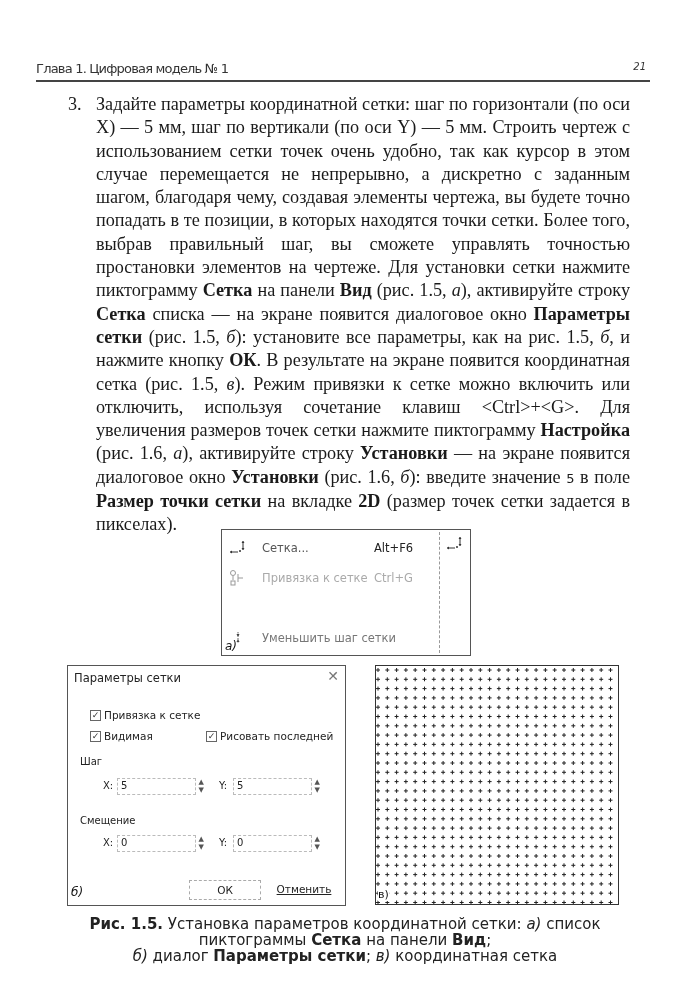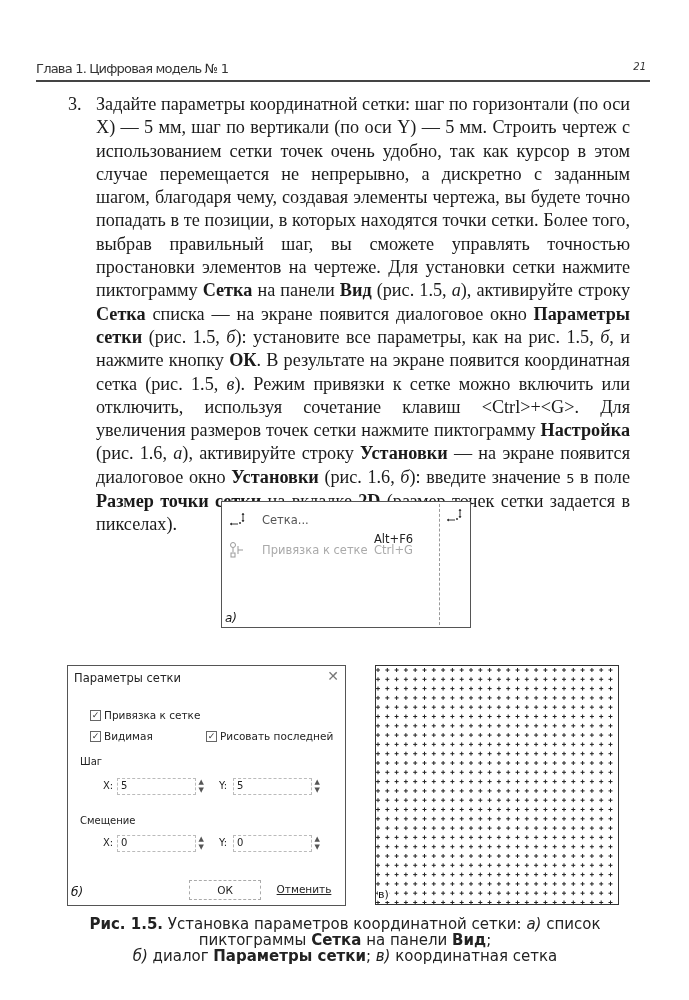--- a/index.html
+++ b/index.html
@@ -24,31 +24,31 @@
     font-size: 18.2px; line-height: 23.3px; text-align: justify;
   }
   .body-text .num { position: absolute; left: -2px; top: 0; }
   .body-text .para { margin-left: 26px; }
   .body-text b { font-weight: bold; }
   .body-text i { font-style: italic; }
   .body-text .mono { font-family: "DejaVu Sans", sans-serif; font-size: 13px; }
 
   
   .fig-a {
-    position: absolute; left: 221px; top: 501px; width: 248px; height: 125px;
+    position: absolute; left: 221px; top: 529px; width: 248px; height: 125px;
     border: 1px solid #555; background: #fff;
     font-family: "DejaVu Sans", sans-serif;
   }
   .fig-a .sep { position: absolute; left: 217px; top: 2px; bottom: 2px; border-left: 1px dashed #999; }
   .fig-a .menu-item { position: absolute; left: 0; width: 215px; height: 28px; }
   .fig-a .menu-item .ico { position: absolute; left: 6px; top: 4px; width: 20px; height: 20px; }
   .fig-a .menu-item .lbl { position: absolute; left: 40px; top: 7px; font-size: 11.5px; color: #777; }
   .fig-a .menu-item .sc { position: absolute; left: 152px; top: 7px; font-size: 11.5px; color: #666; }
   .fig-a .menu-item.active .lbl { color: #555; }
-  .fig-a .menu-item.active .sc { color: #222; margin-top: 19px; }
+  .fig-a .menu-item.active .sc { color: #222; }
   .fig-a .menu-item.disabled .lbl, .fig-a .menu-item.disabled .sc { color: #aaa; }
   .fig-a .side-icon { position: absolute; left: 223px; top: 4px; width: 20px; height: 20px; }
   .fig-label { position: absolute; font-family: "DejaVu Sans", sans-serif; font-style: italic; font-size: 12px; color: #111; }
 
   
   .fig-b {
     position: absolute; left: 67px; top: 665px; width: 277px; height: 239px;
     border: 1px solid #555; background: #fff;
     font-family: "DejaVu Sans", sans-serif; font-size: 10.5px; color: #222;
   }
@@ -114,20 +114,28 @@
   <div class="menu-item disabled" style="top:34px;">
     <svg class="ico" viewBox="0 0 20 20">
       <circle cx="5" cy="5" r="2.5" fill="none" stroke="#999"></circle>
       <line x1="5" y1="8" x2="5" y2="12" stroke="#999"></line>
       <rect x="3" y="13" width="4" height="4" fill="none" stroke="#999"></rect>
       <line x1="10" y1="6" x2="10" y2="14" stroke="#999"></line>
       <line x1="10" y1="10" x2="15" y2="10" stroke="#999"></line>
     </svg>
     <span class="lbl">Привязка к сетке</span>
     <span class="sc">Ctrl+G</span>
+  </div>
+  <div class="menu-item" style="top:94px;">
+    <svg class="ico" viewBox="0 0 20 20">
+      <line x1="10" y1="4" x2="10" y2="16" stroke="#666" stroke-dasharray="1.5,1.5"></line>
+      <polygon points="10,9 8.5,6 11.5,6" fill="#444"></polygon>
+      <polygon points="10,11 8.5,14 11.5,14" fill="#444"></polygon>
+    </svg>
+    <span class="lbl">Уменьшить шаг сетки</span>
   </div>
   <div class="sep"></div>
   <svg class="side-icon" viewBox="0 0 20 20">
     <line x1="2" y1="14" x2="10" y2="14" stroke="#333" stroke-width="1"></line>
     <polygon points="2,14 4,12.5 4,15.5" fill="#333"></polygon>
     <circle cx="12" cy="13" r="1" fill="#333"></circle>
     <line x1="15" y1="3" x2="15" y2="12" stroke="#333" stroke-width="1"></line>
     <polygon points="15,3 13.5,5 16.5,5" fill="#333"></polygon>
     <polygon points="15,12 13.5,10 16.5,10" fill="#333"></polygon>
   </svg>

